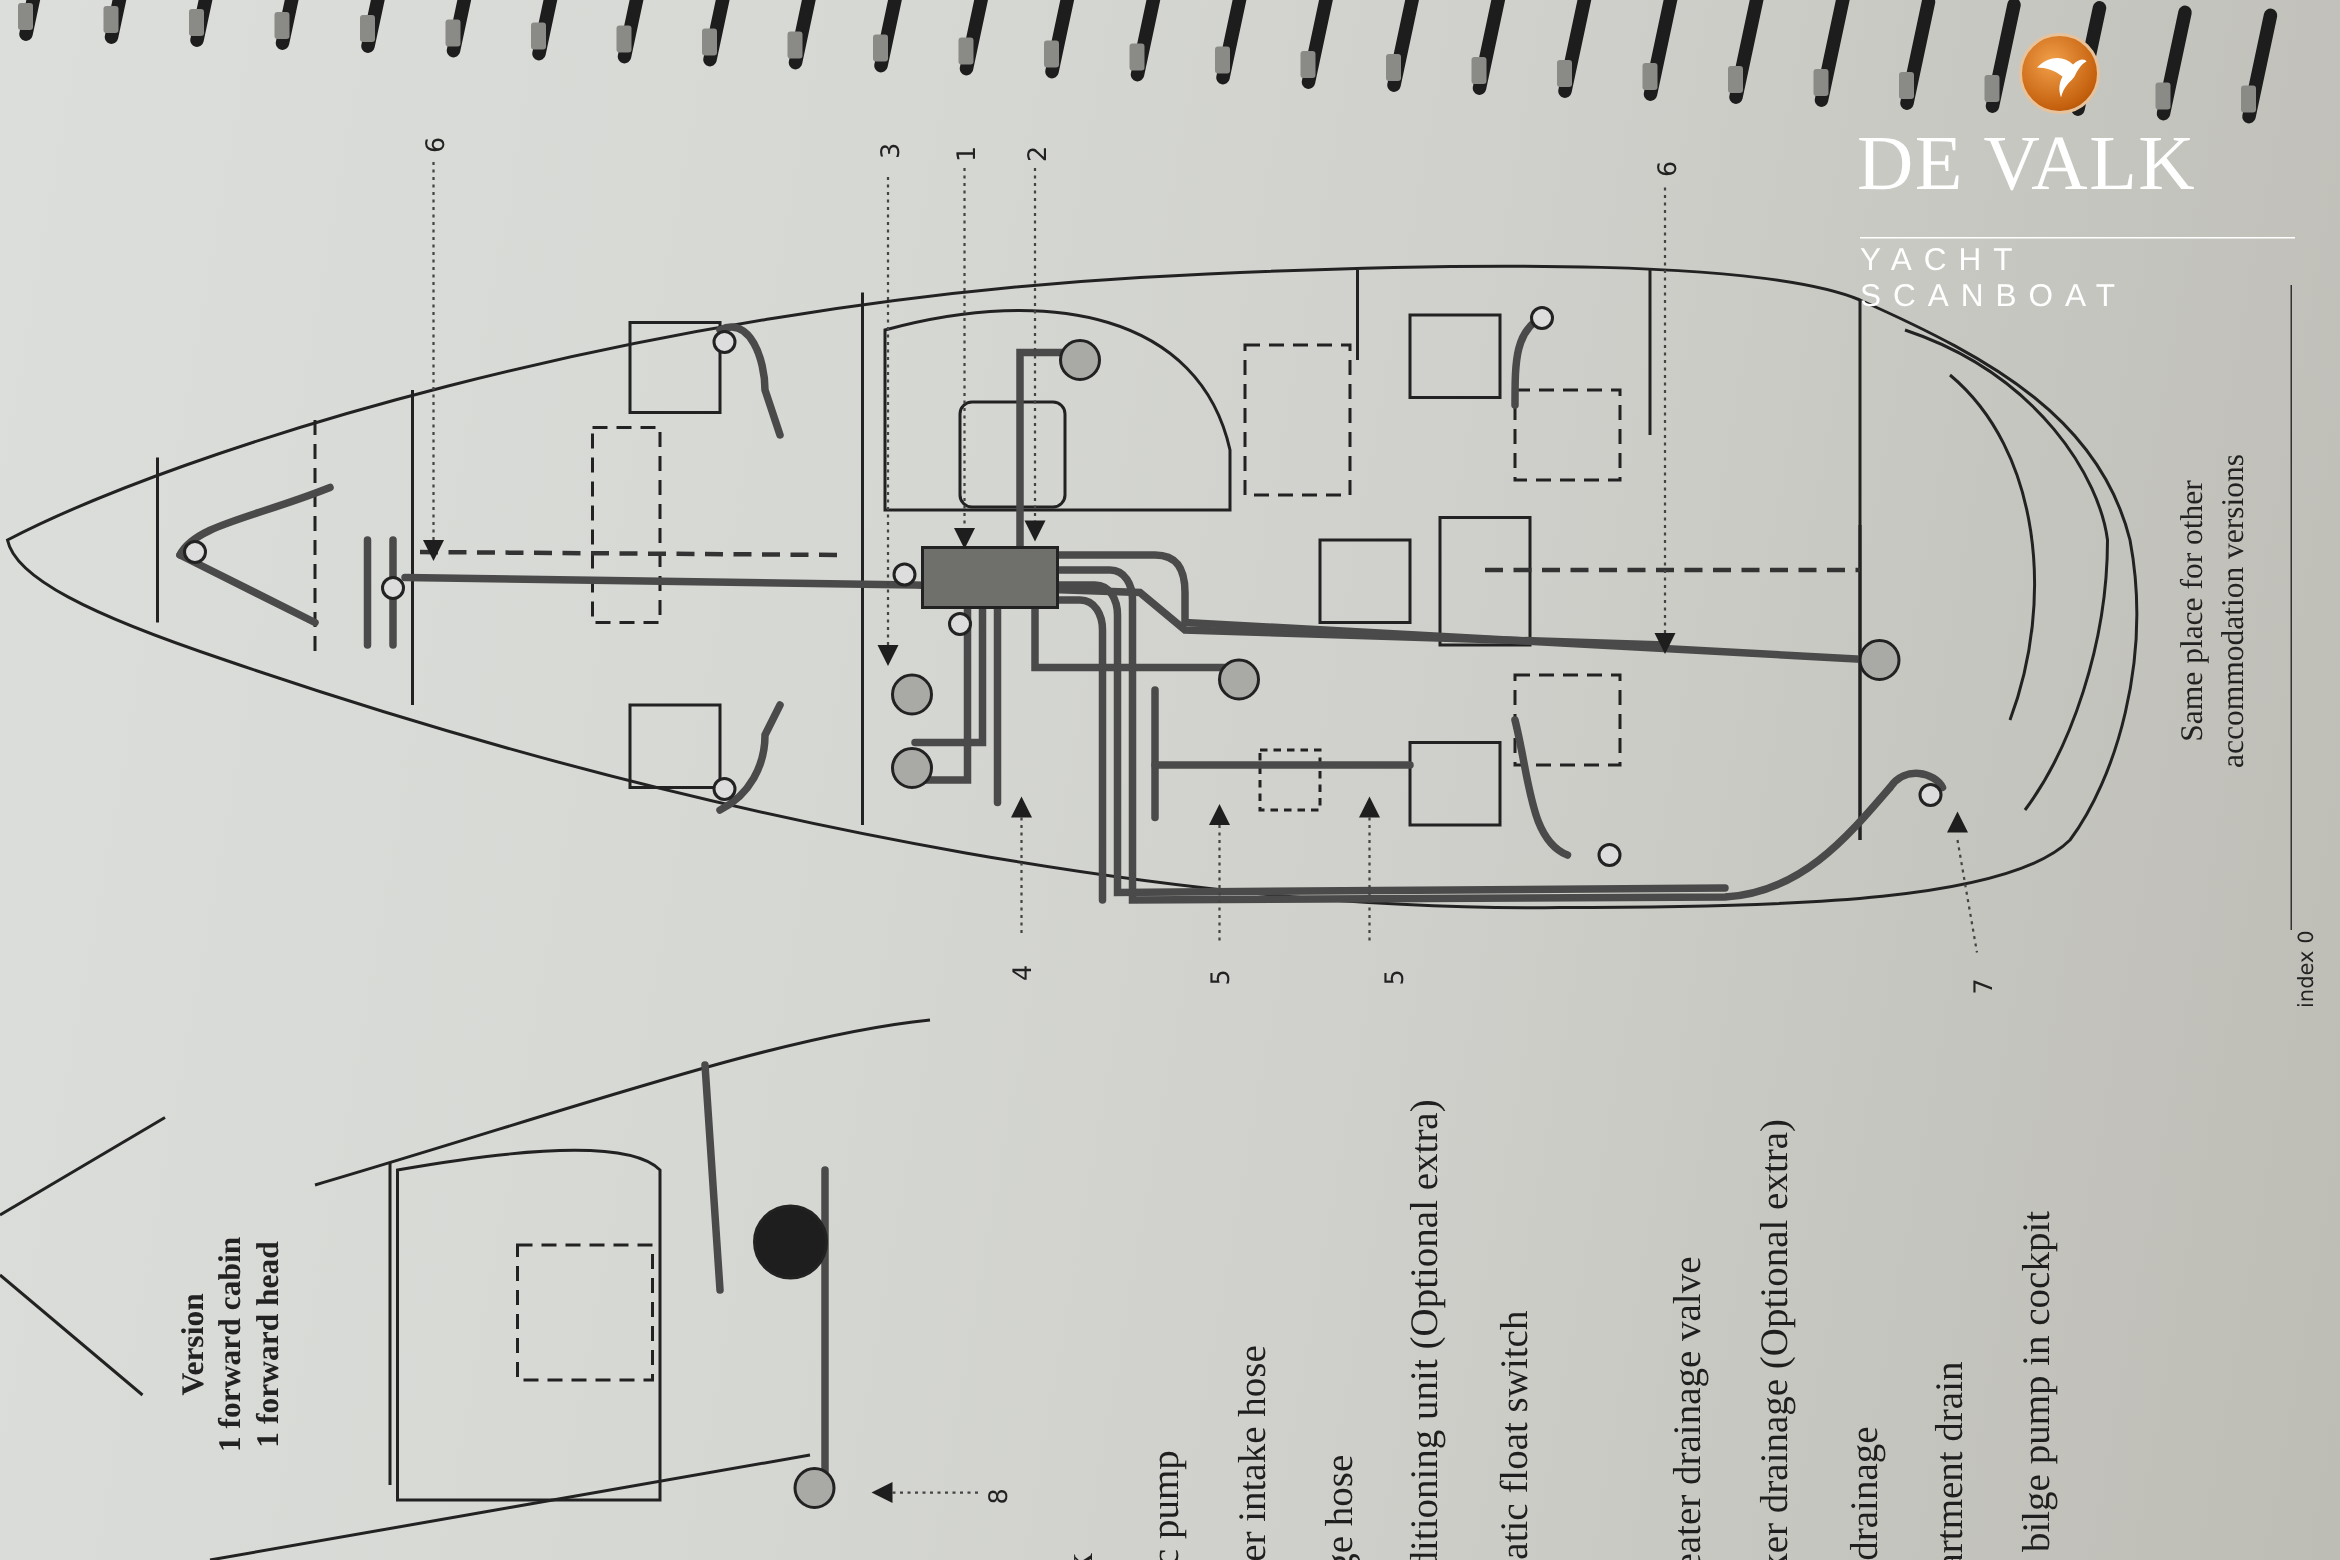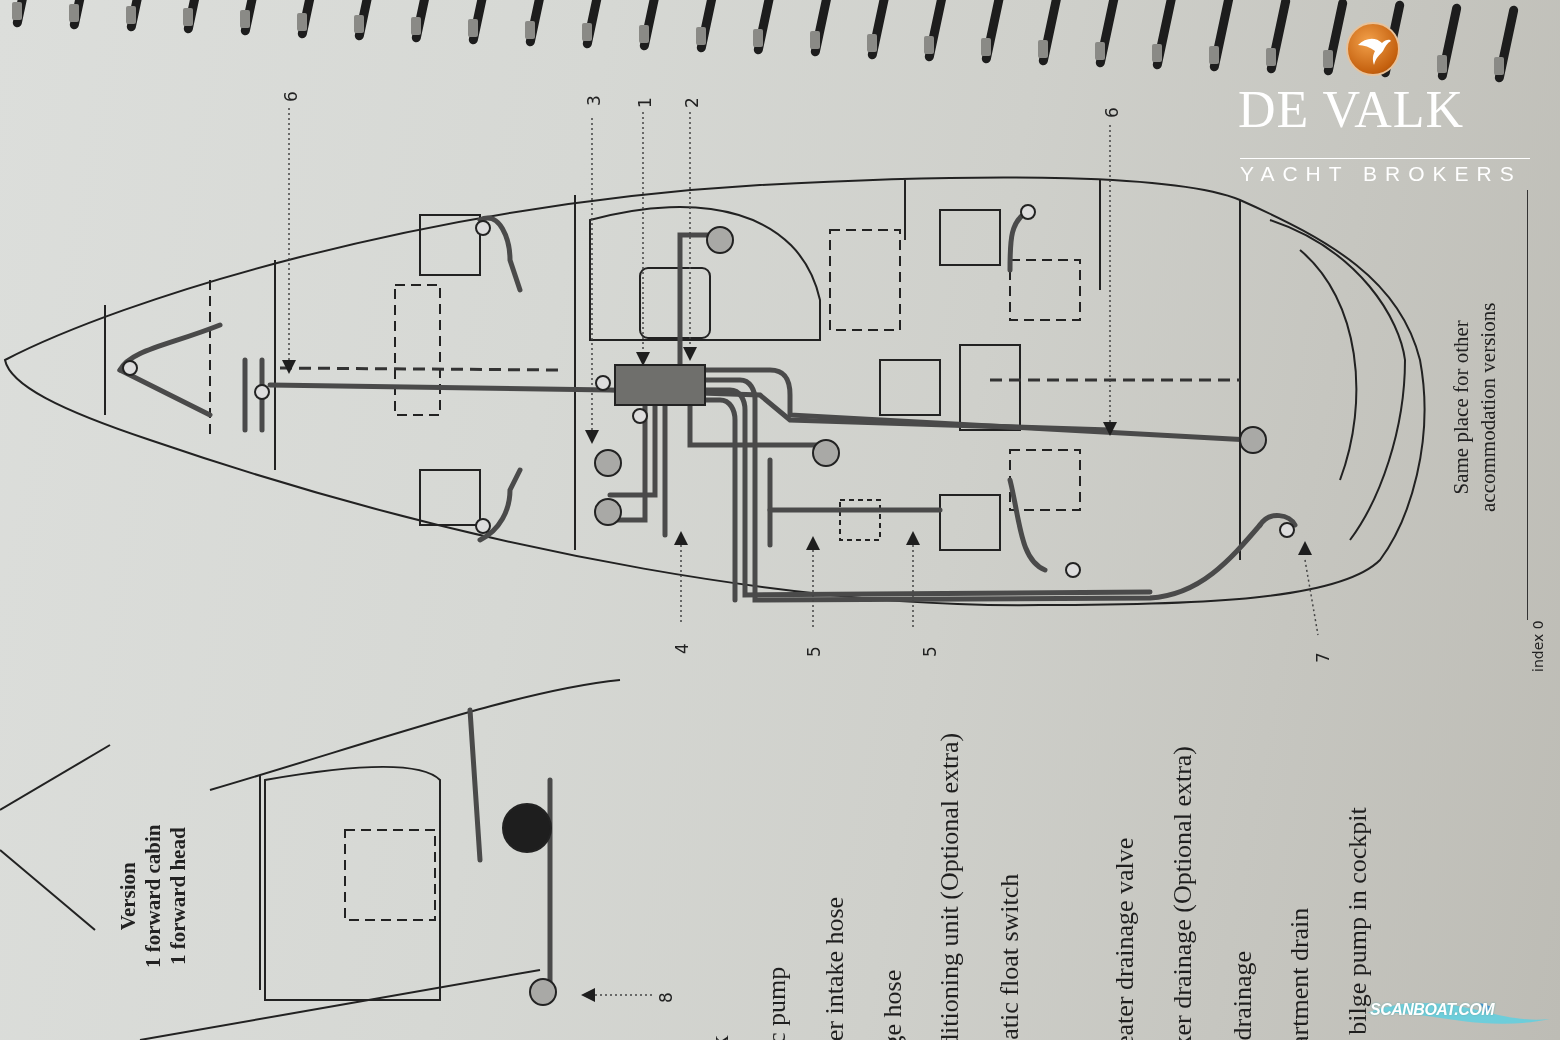--- a/index.html
+++ b/index.html
@@ -247,23 +247,16 @@
   <div class="rot-label legend-line" style="left:1343px;top:1060px;">al bilge pump in cockpit</div>
 
   <div id="logo">
     <div id="logo-badge">
       <svg width="36" height="34" viewBox="0 0 36 34">
           <path d="M2,12 C10,4 20,4 26,10 C30,6 34,6 35,8 C31,10 29,14 27,18 C24,22 20,24 18,32 C16,26 17,22 19,18 C14,14 8,12 2,12 Z" fill="#fff"></path>
         </svg>
     </div>
     <div id="logo-name">DE VALK</div>
     <div id="logo-rule"></div>
-    <div id="logo-sub">YACHT BROKERS</div>
+    <div id="logo-sub">YACHT SCANBOAT</div>
   </div>
 
-  <div id="scanboat">
-    <svg width="190" height="40" viewBox="0 0 190 40">
-      <path d="M5,18 C40,4 80,6 120,16 C150,24 170,26 188,24 C160,30 130,30 100,26 C70,22 40,16 5,18 Z" fill="#5fd0e0" opacity="0.85"></path>
-      <path d="M118,8 L130,12 L124,18 Z" fill="#3a8fd8"></path>
-    </svg>
-    <div id="scanboat-text">SCANBOAT.COM</div>
-  </div>
 </div>
 
 </body></html>

